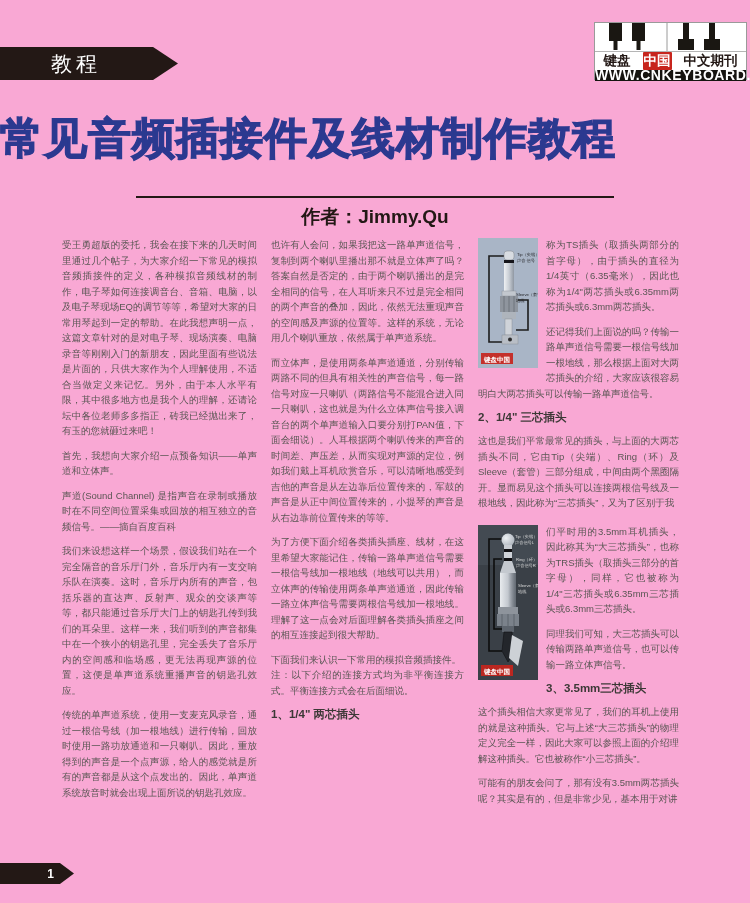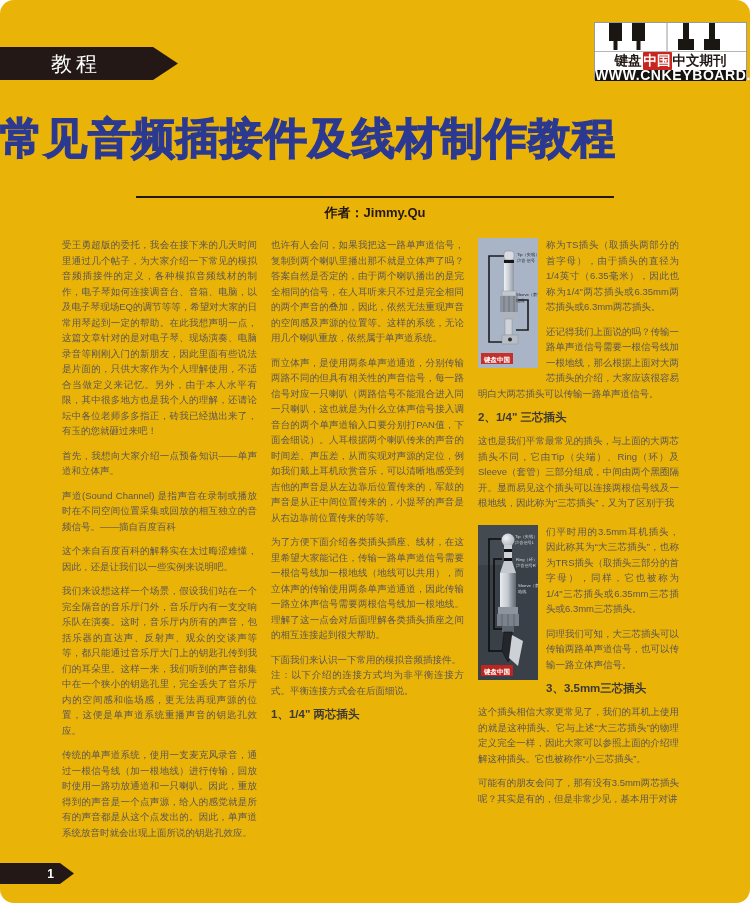--- a/index.html
+++ b/index.html
@@ -1,39 +1,39 @@
 <!DOCTYPE html>
 <html><head>
 <meta charset="utf-8">
 <style>
   html,body{margin:0;padding:0;}
   body{width:750px;height:903px;background:#fdfdfd;font-family:"Liberation Sans",sans-serif;overflow:hidden;}
-  .page{position:relative;width:750px;height:903px;background:#eab308;border-radius:14px;}
+  .page{position:relative;width:750px;height:903px;background:#f9a8d4;}
 
   
   .banner{position:absolute;left:0;top:47px;width:152px;height:33px;background:#231815;
     clip-path:polygon(0 0,86% 0,100% 50%,86% 100%,0 100%);
     display:flex;align-items:center;justify-content:center;padding-right:26px;}
   .banner span{color:#fff;font-size:21px;letter-spacing:4px;font-weight:500;}
 
   
   .logo{position:absolute;right:3px;top:22px;width:153px;height:58px;border:1px solid #9a9a9a;background:#fff;box-sizing:border-box;}
   .logo .keys{height:28px;border-bottom:1px solid #b5b5b5;}
-  .logo .brand{height:18px;display:flex;align-items:center;justify-content:center;gap:1px;
+  .logo .brand{height:18px;display:flex;align-items:center;justify-content:center;gap:12px;
     font-weight:bold;font-size:13.5px;color:#231815;line-height:18px;}
   .logo .brand .red{color:#fff;background:#c7251d;padding:0 1px;border-radius:1px;}
   .logo .weburl{height:11px;background:#161410;color:#fff;font-size:14px;font-weight:bold;
     text-align:center;line-height:11px;letter-spacing:.6px;}
 
   
   .title{position:absolute;top:110px;left:0;width:100%;margin:0;
     font-size:43px;font-weight:900;color:#2b3990;-webkit-text-stroke:1.3px #2b3990;letter-spacing:1px;}
   .rule{position:absolute;top:196px;left:136px;width:478px;height:0;border-top:2px solid #231815;}
   .author{position:absolute;top:204px;left:0;width:100%;text-align:center;
-    font-size:13px;font-weight:bold;color:#231815;}
+    font-size:19px;font-weight:bold;color:#231815;}
 
   
   .columns{position:absolute;top:237px;left:62px;width:632px;display:grid;
     grid-template-columns:195px 193px 201px;column-gap:14px;}
   .col{font-size:9.5px;line-height:15.5px;color:#5a5654;text-align:justify;text-justify:inter-ideograph;}
   .col p{margin:0 0 9px 0;}
   .col p.nogap{margin-bottom:13px;}
   .col .blk{display:block;}
   .col h3.sec{font-size:11.5px;font-weight:bold;color:#3c3836;margin:5px 0 8px 0;line-height:15px;}
 
@@ -82,21 +82,20 @@
   <h1 class="title">常见音频插接件及线材制作教程</h1>
   <div class="rule"></div>
   <div class="author">作者：Jimmy.Qu</div>
 
   <div class="columns">
 
     <div class="col">
       <p>受王勇超版的委托，我会在接下来的几天时间里通过几个帖子，为大家介绍一下常见的模拟音频插接件的定义，各种模拟音频线材的制作，电子琴如何连接调音台、音箱、电脑，以及电子琴现场EQ的调节等等，希望对大家的日常用琴起到一定的帮助。在此我想声明一点，这篇文章针对的是对电子琴、现场演奏、电脑录音等刚刚入门的新朋友，因此里面有些说法是片面的，只供大家作为个人理解使用，不适合当做定义来记忆。另外，由于本人水平有限，其中很多地方也是我个人的理解，还请论坛中各位老师多多指正，砖我已经抛出来了，有玉的您就砸过来吧！</p>
       <p>首先，我想向大家介绍一点预备知识——单声道和立体声。</p>
       <p>声道(Sound Channel) 是指声音在录制或播放时在不同空间位置采集或回放的相互独立的音频信号。——摘自百度百科</p>
-      <p>这个来自百度百科的解释实在太过晦涩难懂，因此，还是让我们以一些实例来说明吧。</p>
       <p>我们来设想这样一个场景，假设我们站在一个完全隔音的音乐厅门外，音乐厅内有一支交响乐队在演奏。这时，音乐厅内所有的声音，包括乐器的直达声、反射声、观众的交谈声等等，都只能通过音乐厅大门上的钥匙孔传到我们的耳朵里。这样一来，我们听到的声音都集中在一个狭小的钥匙孔里，完全丢失了音乐厅内的空间感和临场感，更无法再现声源的位置，这便是单声道系统重播声音的钥匙孔效应。</p>
       <p>传统的单声道系统，使用一支麦克风录音，通过一根信号线（加一根地线）进行传输，回放时使用一路功放通道和一只喇叭。因此，重放得到的声音是一个点声源，给人的感觉就是所有的声音都是从这个点发出的。因此，单声道系统放音时就会出现上面所说的钥匙孔效应。</p>
     </div>
 
     <div class="col">
       <p>也许有人会问，如果我把这一路单声道信号，复制到两个喇叭里播出那不就是立体声了吗？答案自然是否定的，由于两个喇叭播出的是完全相同的信号，在人耳听来只不过是完全相同的两个声音的叠加，因此，依然无法重现声音的空间感及声源的位置等。这样的系统，无论用几个喇叭重放，依然属于单声道系统。</p>
       <p>而立体声，是使用两条单声道通道，分别传输两路不同的但具有相关性的声音信号，每一路信号对应一只喇叭（两路信号不能混合进入同一只喇叭，这也就是为什么立体声信号接入调音台的两个单声道输入口要分别打PAN值，下面会细说）。人耳根据两个喇叭传来的声音的时间差、声压差，从而实现对声源的定位，例如我们戴上耳机欣赏音乐，可以清晰地感受到吉他的声音是从左边靠后位置传来的，军鼓的声音是从正中间位置传来的，小提琴的声音是从右边靠前位置传来的等等。</p>
       <p>为了方便下面介绍各类插头插座、线材，在这里希望大家能记住，传输一路单声道信号需要一根信号线加一根地线（地线可以共用），而立体声的传输使用两条单声道通道，因此传输一路立体声信号需要两根信号线加一根地线。理解了这一点会对后面理解各类插头插座之间的相互连接起到很大帮助。</p>
       <p>
         <span class="blk">下面我们来认识一下常用的模拟音频插接件。</span>

